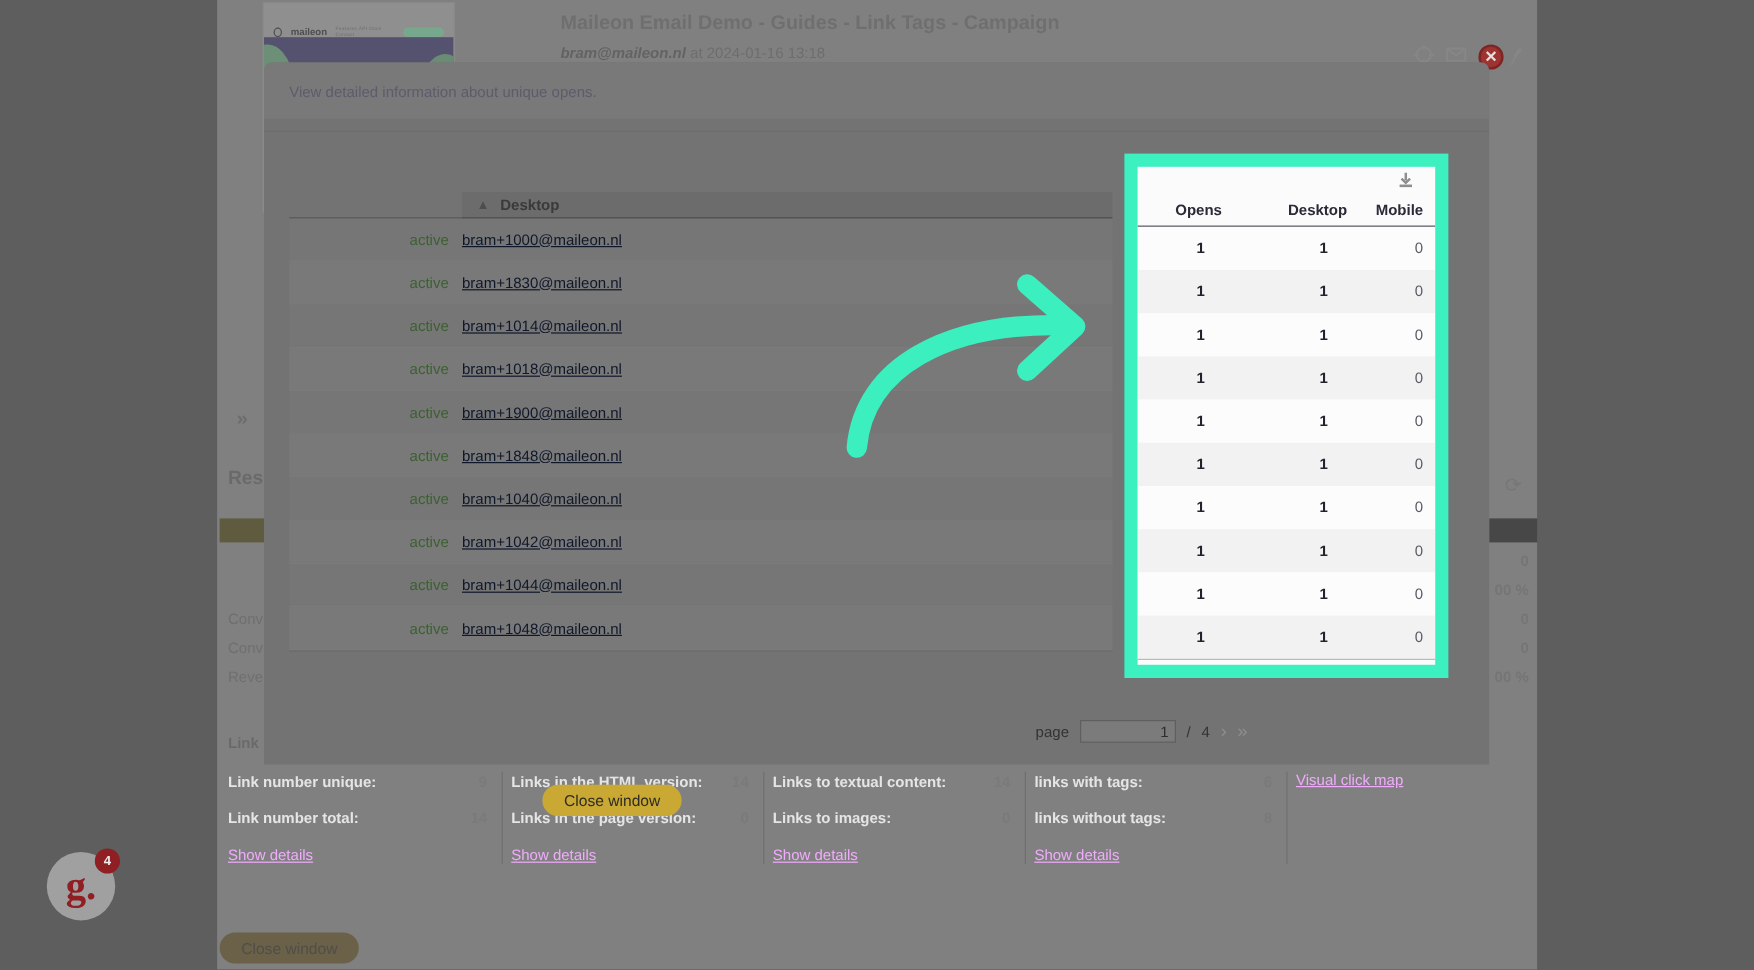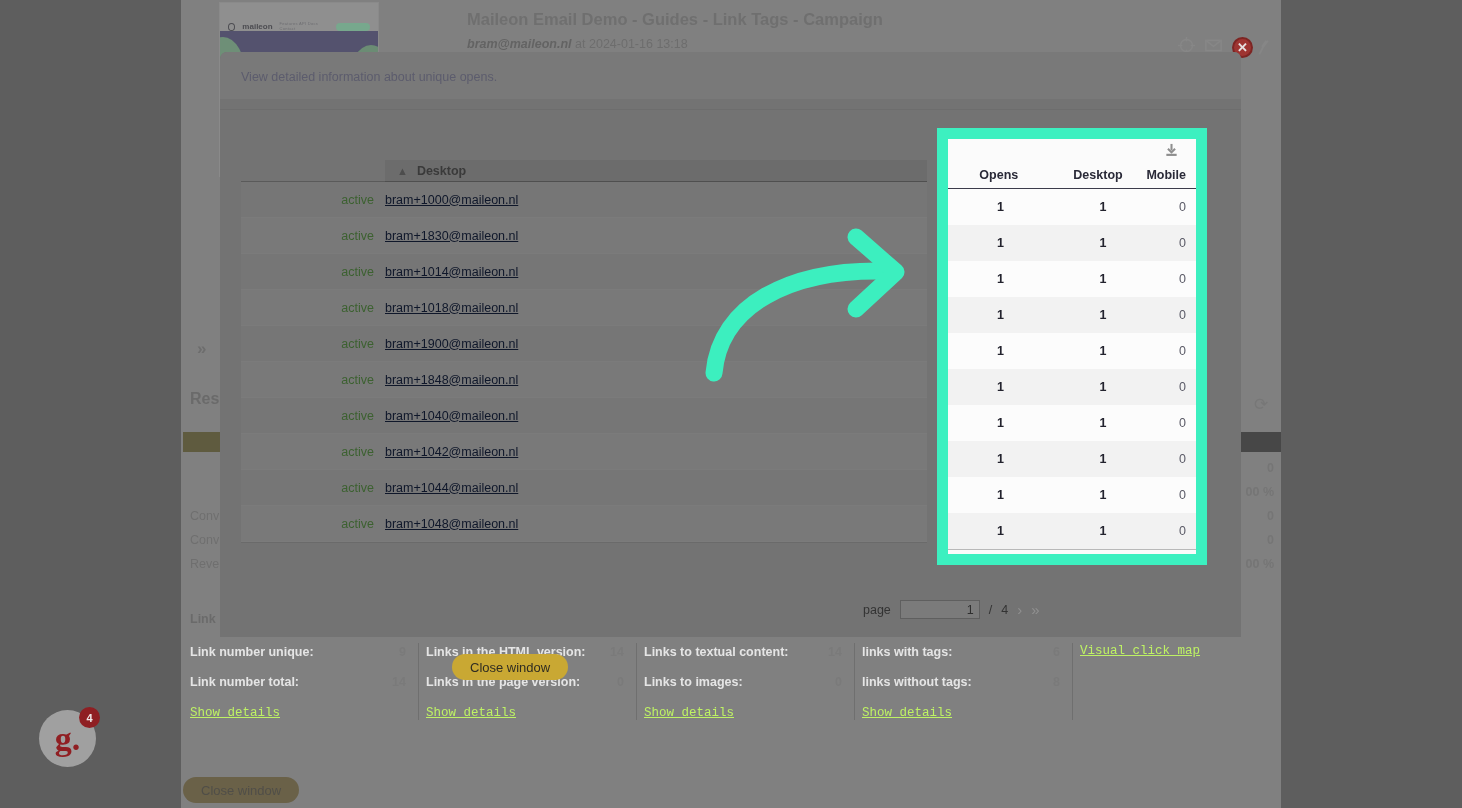--- a/index.html
+++ b/index.html
@@ -93,21 +93,21 @@
   .links-title { font-size: 12.5px; font-weight: bold; color: #6a6a6a; margin-left: 7px; }
   .links-grid {
     display: grid; grid-template-columns: 235px 218px 218px 218px 209px;
     margin-top: 17px; font-size: 12.5px; color: #777;
   }
   .lg-cell { padding: 0 12px 0 7px; border-left: 1px solid #6f6f6f; }
   .lg-cell:first-child { border-left: none; }
   .lg-row { display: flex; justify-content: space-between; gap: 10px; margin-bottom: 11px; line-height: 1.55; }
   .lg-row .lab { color: #e5e5e5; font-weight: bold; }
   .lg-row .val { color: #7a7a7a; font-weight: bold; white-space: nowrap; }
-  .lg-link { color: #bef264; text-decoration: underline; display: inline-block; margin-top: 2px; font-family: Liberation Mono, monospace; }
+  .lg-link { color: #f0abfc; text-decoration: underline; display: inline-block; margin-top: 2px; }
 
   .btn-pill {
     display: inline-flex; align-items: center; justify-content: center;
     background: #6a6148; color: #504e48; border-radius: 13px;
     font-size: 13px; font-weight: normal; height: 26px; padding: 0 18px;
     border: none; cursor: pointer;
   }
   .bg-close-window { position: absolute; left: 183px; top: 777px; }
 
   

